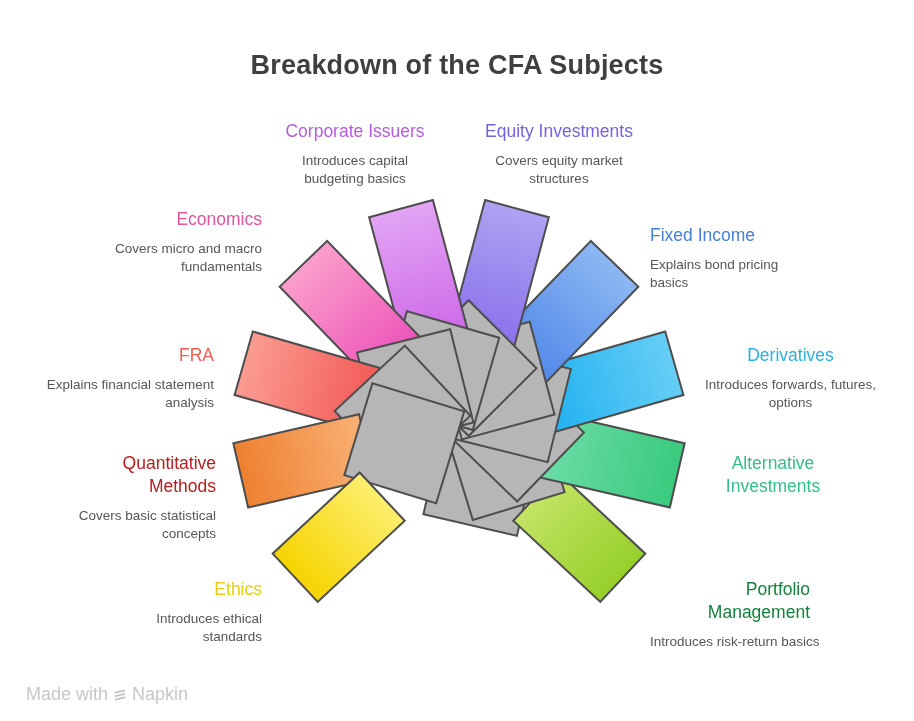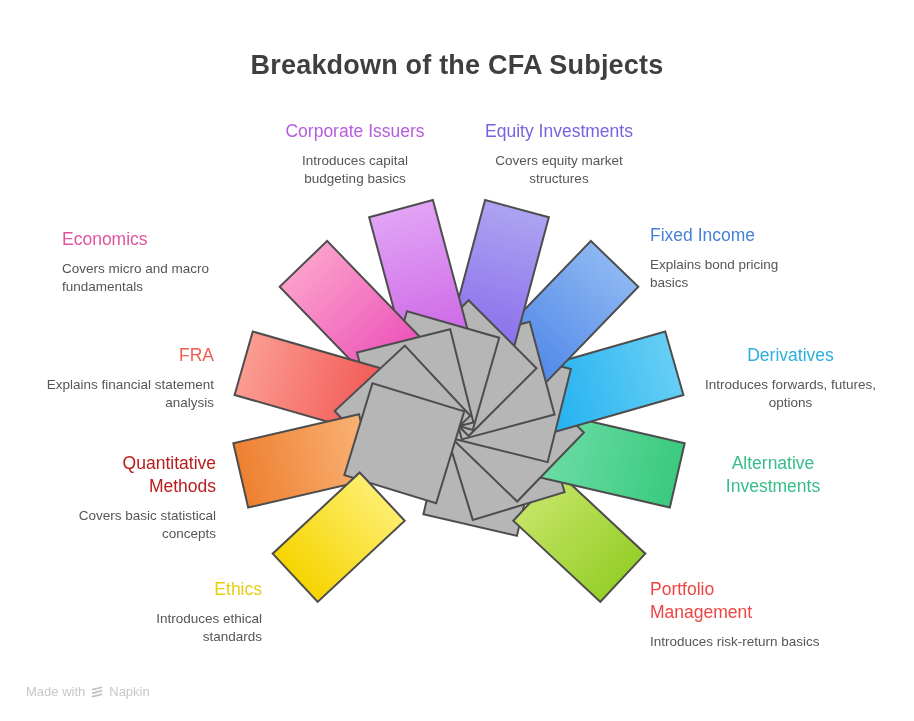--- a/index.html
+++ b/index.html
@@ -8,35 +8,35 @@
   #fan{position:absolute;left:0;top:0;}
   .page-title{position:absolute;top:50px;left:0;width:100%;text-align:center;
               font-size:27px;font-weight:bold;color:#3f3f3f;letter-spacing:.2px;}
   .label{position:absolute;}
   .label h3{margin:0 0 9px 0;font-size:17.5px;font-weight:400;line-height:23px;}
   .label p{margin:0;font-size:13.5px;line-height:18px;color:#55565a;}
   .pos-corporate{left:245px;top:120px;width:220px;text-align:center;}
   .pos-corporate p{max-width:158px;margin:0 auto;}
   .pos-equity{left:452px;top:120px;width:214px;text-align:center;}
   .pos-equity p{max-width:164px;margin:0 auto;}
-  .pos-economics{left:62px;top:228px;width:200px;text-align:left;}
+  .pos-economics{left:62px;top:208px;width:200px;text-align:right;}
   .pos-fixed{left:650px;top:224px;width:170px;text-align:left;}
   .pos-fra{left:34px;top:344px;width:180px;text-align:right;}
   .pos-derivatives{left:698px;top:344px;width:185px;text-align:center;}
   .pos-quant{left:36px;top:452px;width:180px;text-align:right;}
   .pos-quant h3{margin-left:auto;max-width:145px;}
   .pos-alternative{left:698px;top:452px;width:175px;text-align:center;}
   .pos-alternative h3{max-width:150px;}
   .pos-ethics{left:82px;top:578px;width:180px;text-align:right;}
   .pos-ethics p{margin-left:auto;max-width:150px;}
   .pos-portfolio{left:650px;top:578px;width:185px;text-align:left;}
   .pos-portfolio h3{max-width:160px;}
   .pos-portfolio p{max-width:170px;}
   .footer{position:absolute;left:26px;top:684px;display:flex;align-items:center;gap:5px;
-          font-size:13px;color:#c7c7c7;}
+          font-size:18px;color:#c7c7c7;}
 </style>
 </head>
 <body>
 
 <div class="canvas">
 
   <svg id="fan" width="914" height="721" viewBox="0 0 914 721" aria-hidden="true">
       <defs>
         <linearGradient id="bladeGrad9" gradientUnits="userSpaceOnUse" x1="0" y1="-224" x2="0" y2="-105">
           <stop offset="0%" stop-color="#96cf2a"></stop>
@@ -161,21 +161,21 @@
   <div class="label pos-alternative">
     <h3 style="color: rgb(56, 189, 138);">Alternative Investments</h3>
   </div>
 
   <div class="label pos-ethics">
     <h3 style="color: rgb(229, 206, 20);">Ethics</h3>
     <p>Introduces ethical standards</p>
   </div>
 
   <div class="label pos-portfolio">
-    <h3 style="color: #ef4444;">Portfolio Management</h3>
+    <h3 style="color: #15803d; text-align: right;">Portfolio Management</h3>
     <p>Introduces risk-return basics</p>
   </div>
 
   <div class="footer">
     <span>Made with</span>
     <svg width="14" height="12" viewBox="0 0 14 12">
       <g stroke="#c2c2c2" stroke-width="1.6" stroke-linecap="round">
         <line x1="2.5" y1="3.6" x2="11.5" y2="1.4"></line>
         <line x1="2.5" y1="7.1" x2="11.5" y2="4.9"></line>
         <line x1="2.5" y1="10.6" x2="11.5" y2="8.4"></line>

